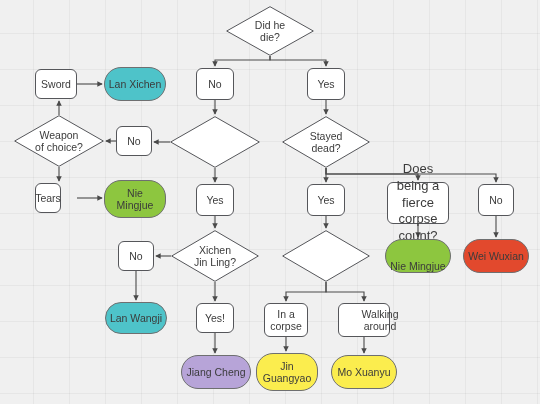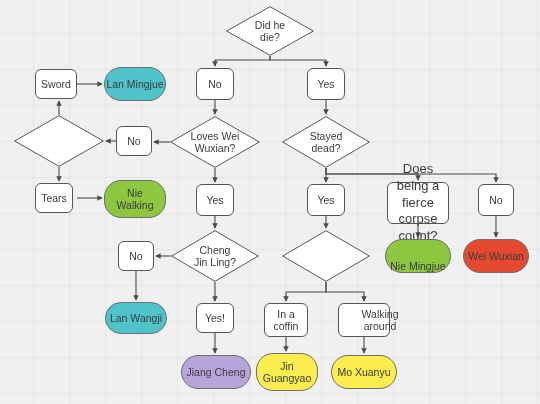--- a/index.html
+++ b/index.html
@@ -116,55 +116,55 @@
     </svg>
   <div id="nodes-layer">
       <div class="node diamond" style="left: 226px; top: 6px; width: 88px; height: 50px;"><svg class="dshape" viewBox="0 0 88 50" preserveAspectRatio="none">
           <polygon points="44,0.7 87.3,25 44,49.3 0.7,25" fill="#ffffff" stroke="#55565a" stroke-width="1" stroke-linejoin="round"></polygon>
         </svg><span class="dlabel">Did he
 die?</span></div>
       <div class="node rect" style="left: 196px; top: 68px; width: 38px; height: 32px; background: rgb(255, 255, 255);"><span>No</span></div>
       <div class="node rect" style="left: 307px; top: 68px; width: 38px; height: 32px; background: rgb(255, 255, 255);"><span>Yes</span></div>
       <div class="node diamond" style="left: 170px; top: 116px; width: 90px; height: 52px;"><svg class="dshape" viewBox="0 0 90 52" preserveAspectRatio="none">
           <polygon points="45,0.7 89.3,26 45,51.3 0.7,26" fill="#ffffff" stroke="#55565a" stroke-width="1" stroke-linejoin="round"></polygon>
-        </svg><span class="dlabel">Loves Wei
-Wuxian?</span></div>
+        </svg></div>
       <div class="node rect" style="left: 116px; top: 126px; width: 36px; height: 30px; background: rgb(255, 255, 255);"><span>No</span></div>
       <div class="node rect" style="left: 196px; top: 184px; width: 38px; height: 32px; background: rgb(255, 255, 255);"><span>Yes</span></div>
       <div class="node diamond" style="left: 14px; top: 115px; width: 90px; height: 52px;"><svg class="dshape" viewBox="0 0 90 52" preserveAspectRatio="none">
           <polygon points="45,0.7 89.3,26 45,51.3 0.7,26" fill="#ffffff" stroke="#55565a" stroke-width="1" stroke-linejoin="round"></polygon>
-        </svg></div>
+        </svg><span class="dlabel">Weapon
+of choice?</span></div>
       <div class="node rect" style="left: 35px; top: 69px; width: 42px; height: 30px; background: rgb(255, 255, 255);"><span>Sword</span></div>
-      <div class="node rect" style="left: 35px; top: 183px; width: 38px; height: 30px; background: rgb(255, 255, 255);"><span>Tears</span></div>
-      <div class="node pill" style="left: 104px; top: 67px; width: 62px; height: 34px; background: rgb(78, 195, 201);"><span>Lan Mingjue</span></div>
+      <div class="node rect" style="left: 35px; top: 183px; width: 26px; height: 30px; background: rgb(255, 255, 255);"><span>Tears</span></div>
+      <div class="node pill" style="left: 104px; top: 67px; width: 62px; height: 34px; background: rgb(78, 195, 201);"><span>Lan Xichen</span></div>
       <div class="node pill" style="left: 104px; top: 180px; width: 62px; height: 38px; background: rgb(141, 198, 63);"><span>Nie
-Walking</span></div>
+Mingjue</span></div>
       <div class="node diamond" style="left: 171px; top: 230px; width: 88px; height: 52px;"><svg class="dshape" viewBox="0 0 88 52" preserveAspectRatio="none">
           <polygon points="44,0.7 87.3,26 44,51.3 0.7,26" fill="#ffffff" stroke="#55565a" stroke-width="1" stroke-linejoin="round"></polygon>
-        </svg><span class="dlabel">Cheng
+        </svg><span class="dlabel">Xichen
 Jin Ling?</span></div>
       <div class="node rect" style="left: 118px; top: 241px; width: 36px; height: 30px; background: rgb(255, 255, 255);"><span>No</span></div>
       <div class="node rect" style="left: 196px; top: 303px; width: 38px; height: 30px; background: rgb(255, 255, 255);"><span>Yes!</span></div>
       <div class="node pill" style="left: 105px; top: 302px; width: 62px; height: 32px; background: rgb(78, 195, 201);"><span>Lan Wangji</span></div>
       <div class="node pill" style="left: 181px; top: 355px; width: 70px; height: 34px; background: rgb(183, 164, 216);"><span>Jiang Cheng</span></div>
       <div class="node diamond" style="left: 282px; top: 116px; width: 88px; height: 52px;"><svg class="dshape" viewBox="0 0 88 52" preserveAspectRatio="none">
           <polygon points="44,0.7 87.3,26 44,51.3 0.7,26" fill="#ffffff" stroke="#55565a" stroke-width="1" stroke-linejoin="round"></polygon>
         </svg><span class="dlabel">Stayed
 dead?</span></div>
       <div class="node rect" style="left: 307px; top: 184px; width: 38px; height: 32px; background: rgb(255, 255, 255);"><span>Yes</span></div>
       <div class="node rect small" style="left: 387px; top: 182px; width: 62px; height: 42px; background: rgb(255, 255, 255);"><span>Does being a
 fierce corpse
 count?</span></div>
       <div class="node rect" style="left: 478px; top: 184px; width: 36px; height: 32px; background: rgb(255, 255, 255);"><span>No</span></div>
       <div class="node pill" style="left: 385px; top: 239px; width: 66px; height: 34px; background: rgb(141, 198, 63); align-items: flex-end;"><span>Nie Mingjue</span></div>
       <div class="node pill" style="left: 463px; top: 239px; width: 66px; height: 34px; background: rgb(226, 73, 45);"><span>Wei Wuxian</span></div>
       <div class="node diamond" style="left: 282px; top: 230px; width: 88px; height: 52px;"><svg class="dshape" viewBox="0 0 88 52" preserveAspectRatio="none">
           <polygon points="44,0.7 87.3,26 44,51.3 0.7,26" fill="#ffffff" stroke="#55565a" stroke-width="1" stroke-linejoin="round"></polygon>
         </svg></div>
       <div class="node rect" style="left: 264px; top: 303px; width: 44px; height: 34px; background: rgb(255, 255, 255);"><span>In a
-coffin</span></div>
+corpse</span></div>
       <div class="node rect" style="left: 338px; top: 303px; width: 52px; height: 34px; background: rgb(255, 255, 255); padding-left: 32px;"><span>Walking
 around</span></div>
       <div class="node pill" style="left: 256px; top: 353px; width: 62px; height: 38px; background: rgb(251, 237, 78);"><span>Jin
 Guangyao</span></div>
       <div class="node pill" style="left: 331px; top: 355px; width: 66px; height: 34px; background: rgb(251, 237, 78);"><span>Mo Xuanyu</span></div>
     </div>
 </div>
 
 </body></html>

